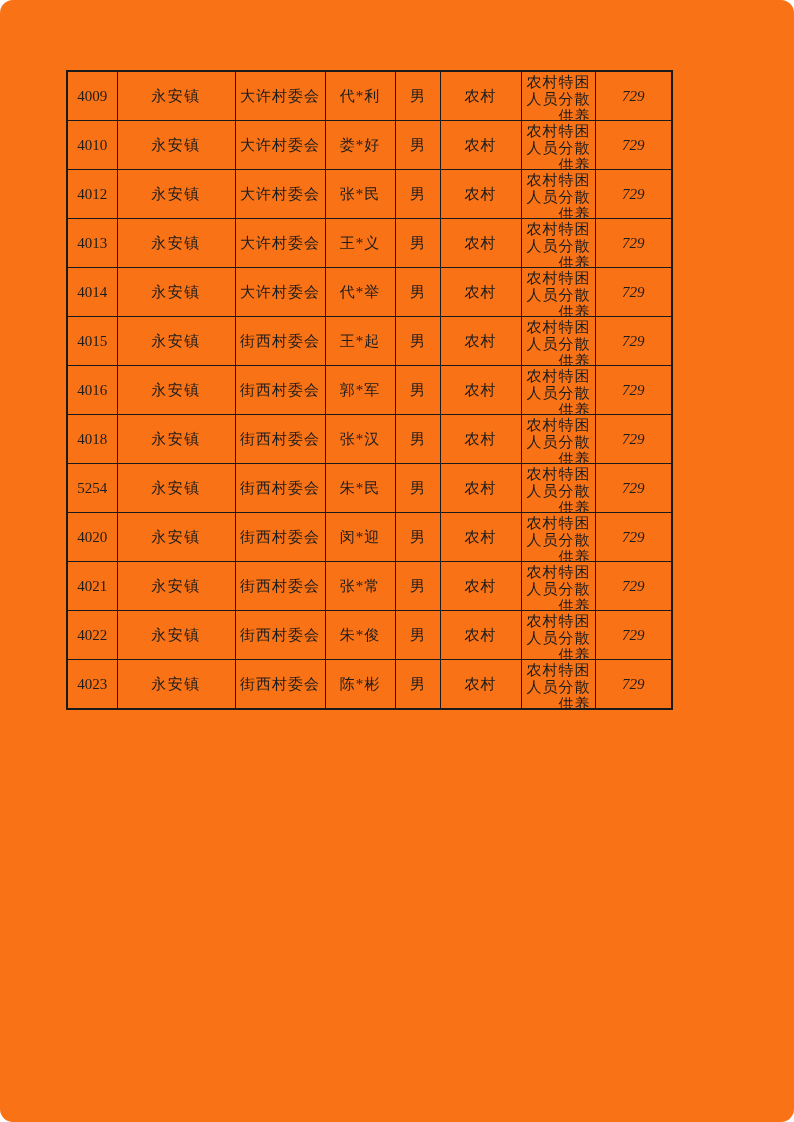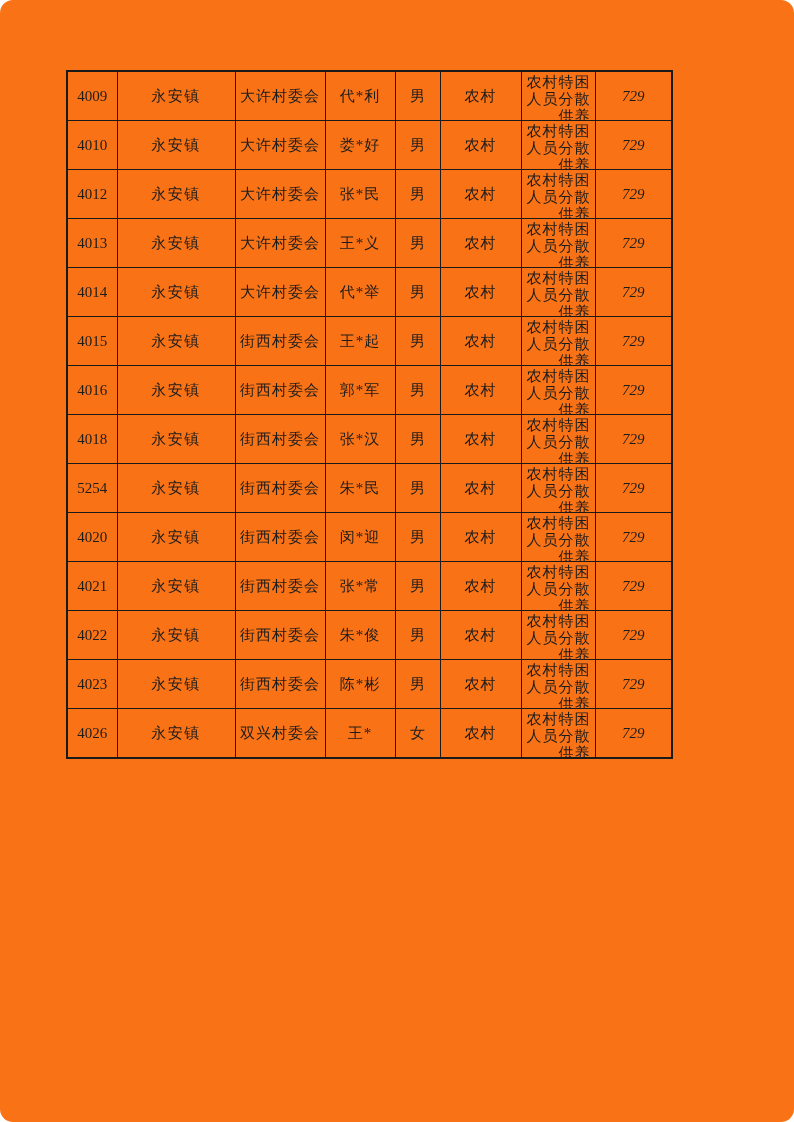--- a/index.html
+++ b/index.html
@@ -260,30 +260,16 @@
       <span class="comm-inner">街西村委会</span>
     </td>
     <td class="c-name">陈*彬</td>
     <td class="c-gender">男</td>
     <td class="c-area">农村</td>
     <td class="c-cat">
       <span class="cat-clip">农村特困人员分散供养</span>
     </td>
     <td class="c-amt">729</td>
   </tr>
-          <tr class="data-row">
-    <td class="c-id">4026</td>
-    <td class="c-town">永安镇</td>
-    <td class="c-comm">
-      <span class="comm-inner">双兴村委会</span>
-    </td>
-    <td class="c-name">王*</td>
-    <td class="c-gender">女</td>
-    <td class="c-area">农村</td>
-    <td class="c-cat">
-      <span class="cat-clip">农村特困人员分散供养</span>
-    </td>
-    <td class="c-amt">729</td>
-  </tr>
         </tbody>
     </table>
   </div>
 </div>
 
 </body></html>

